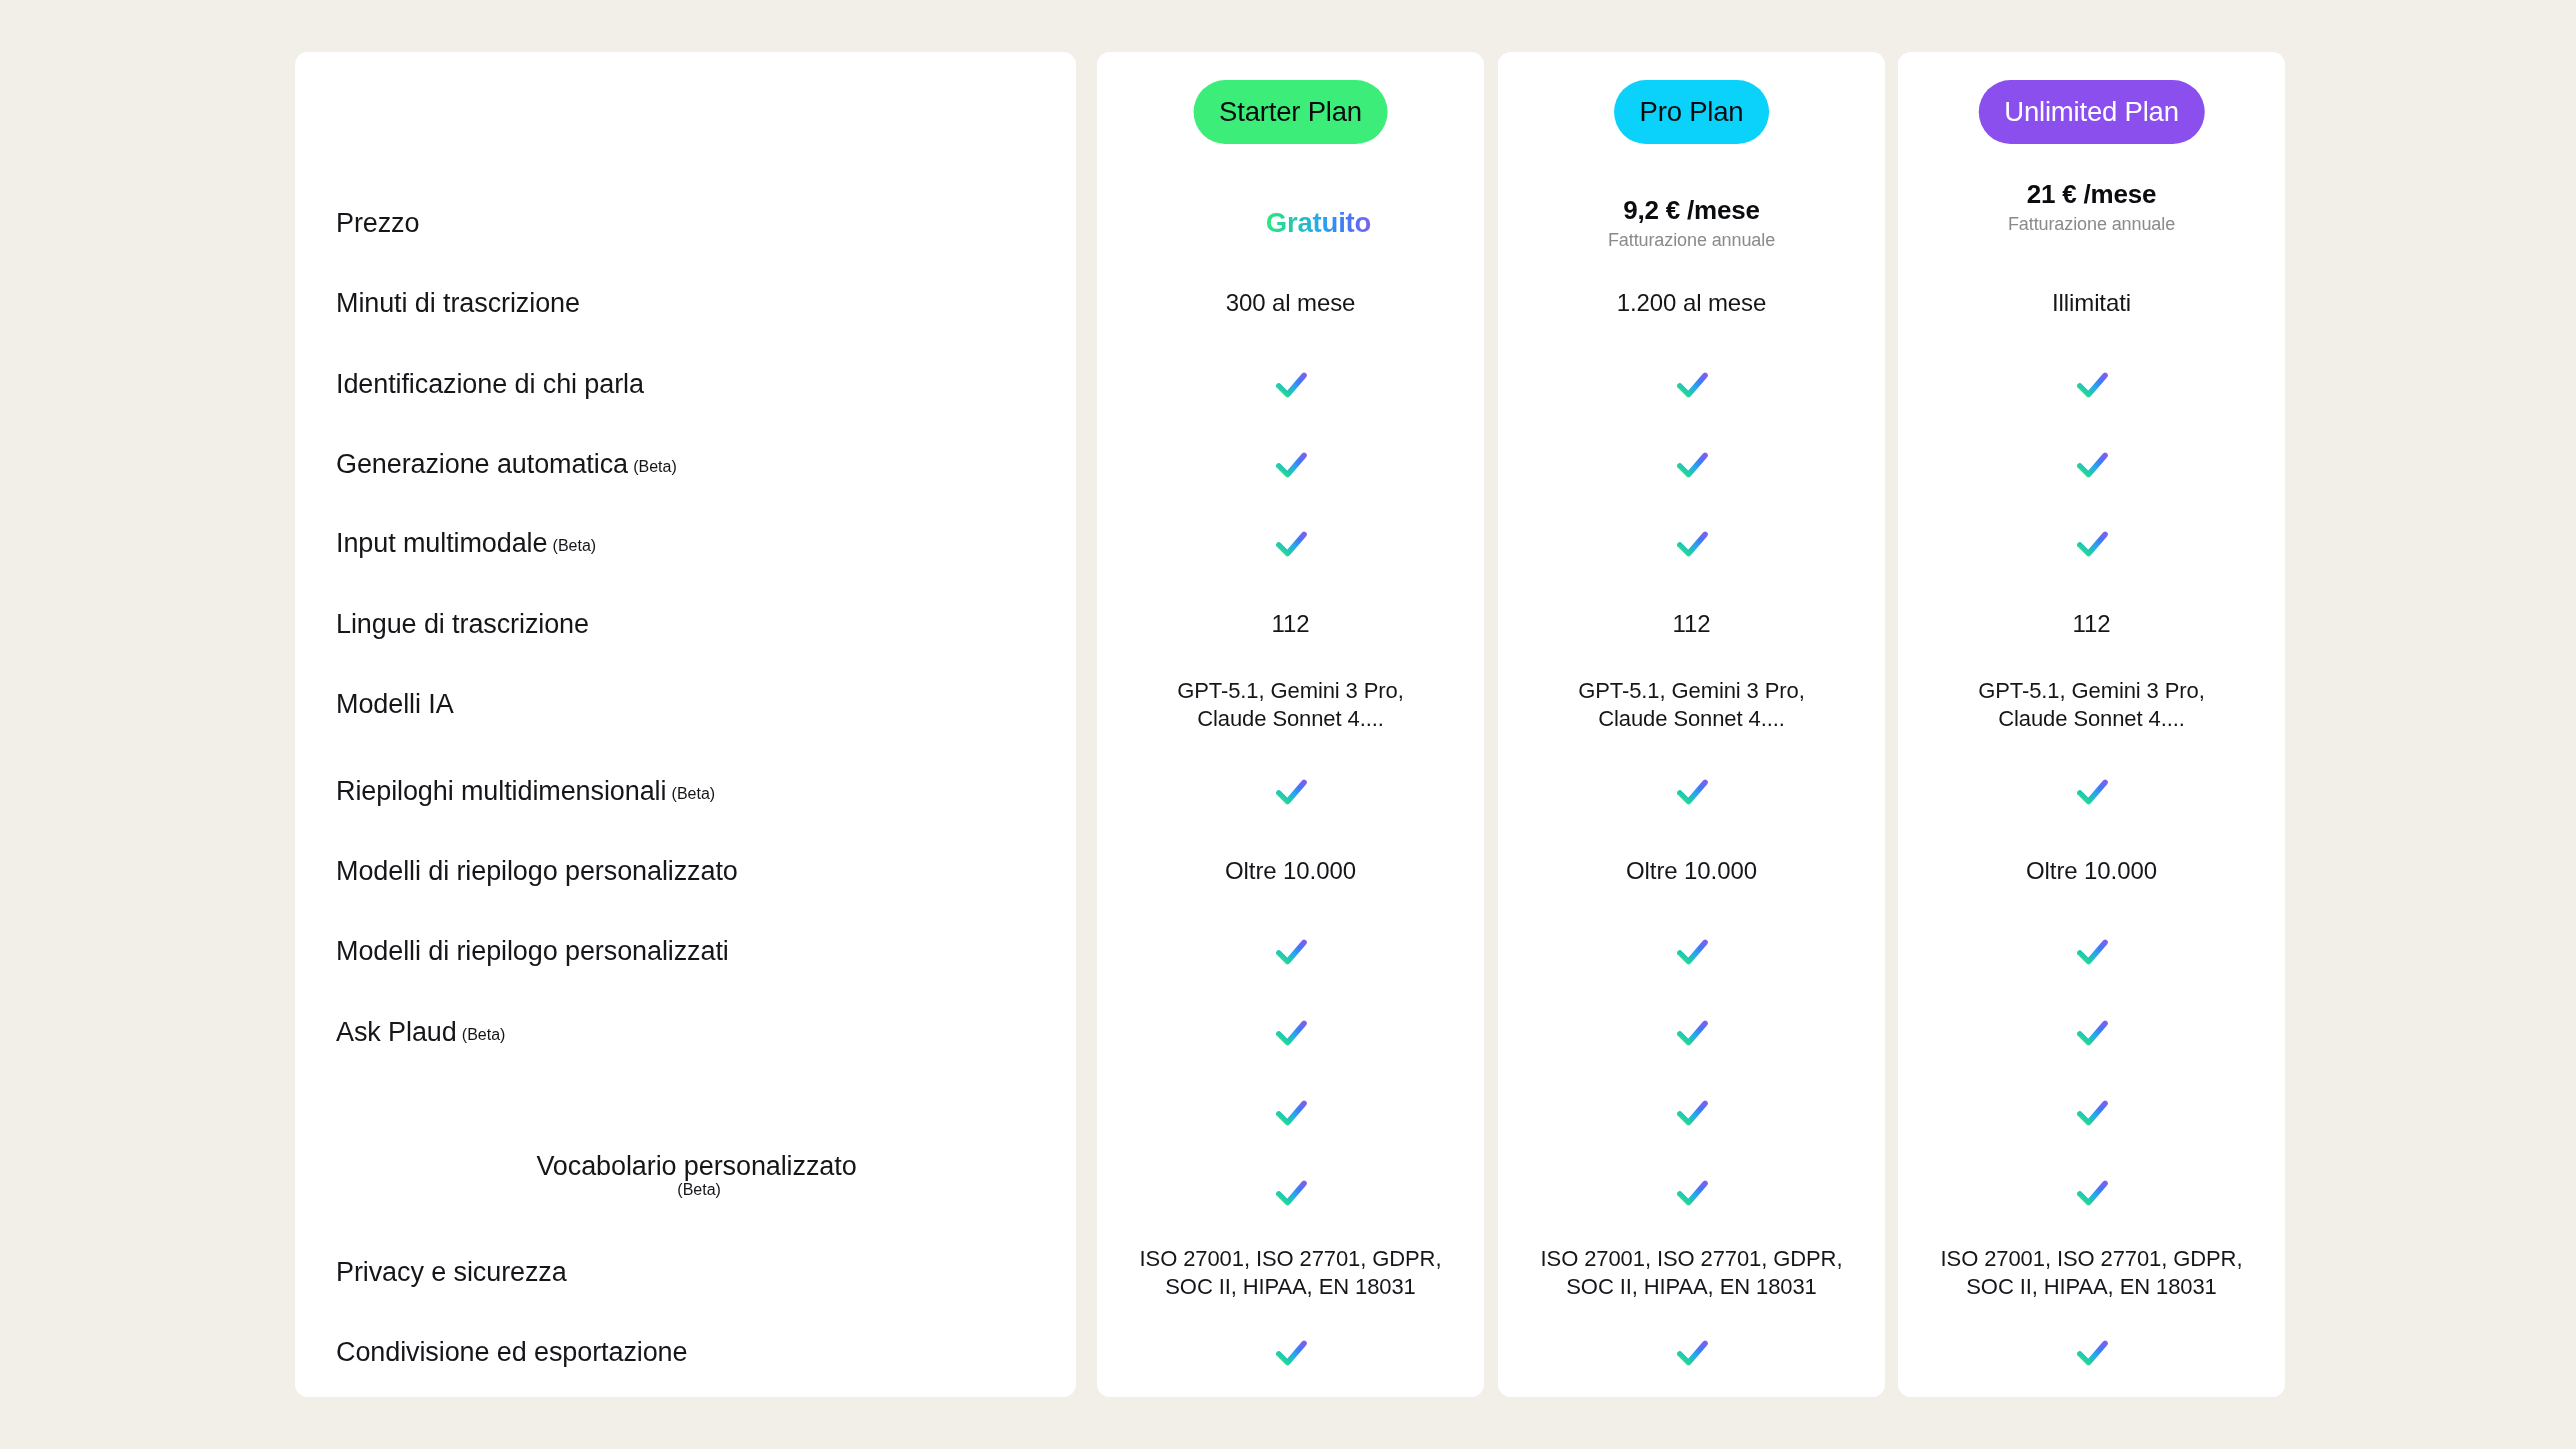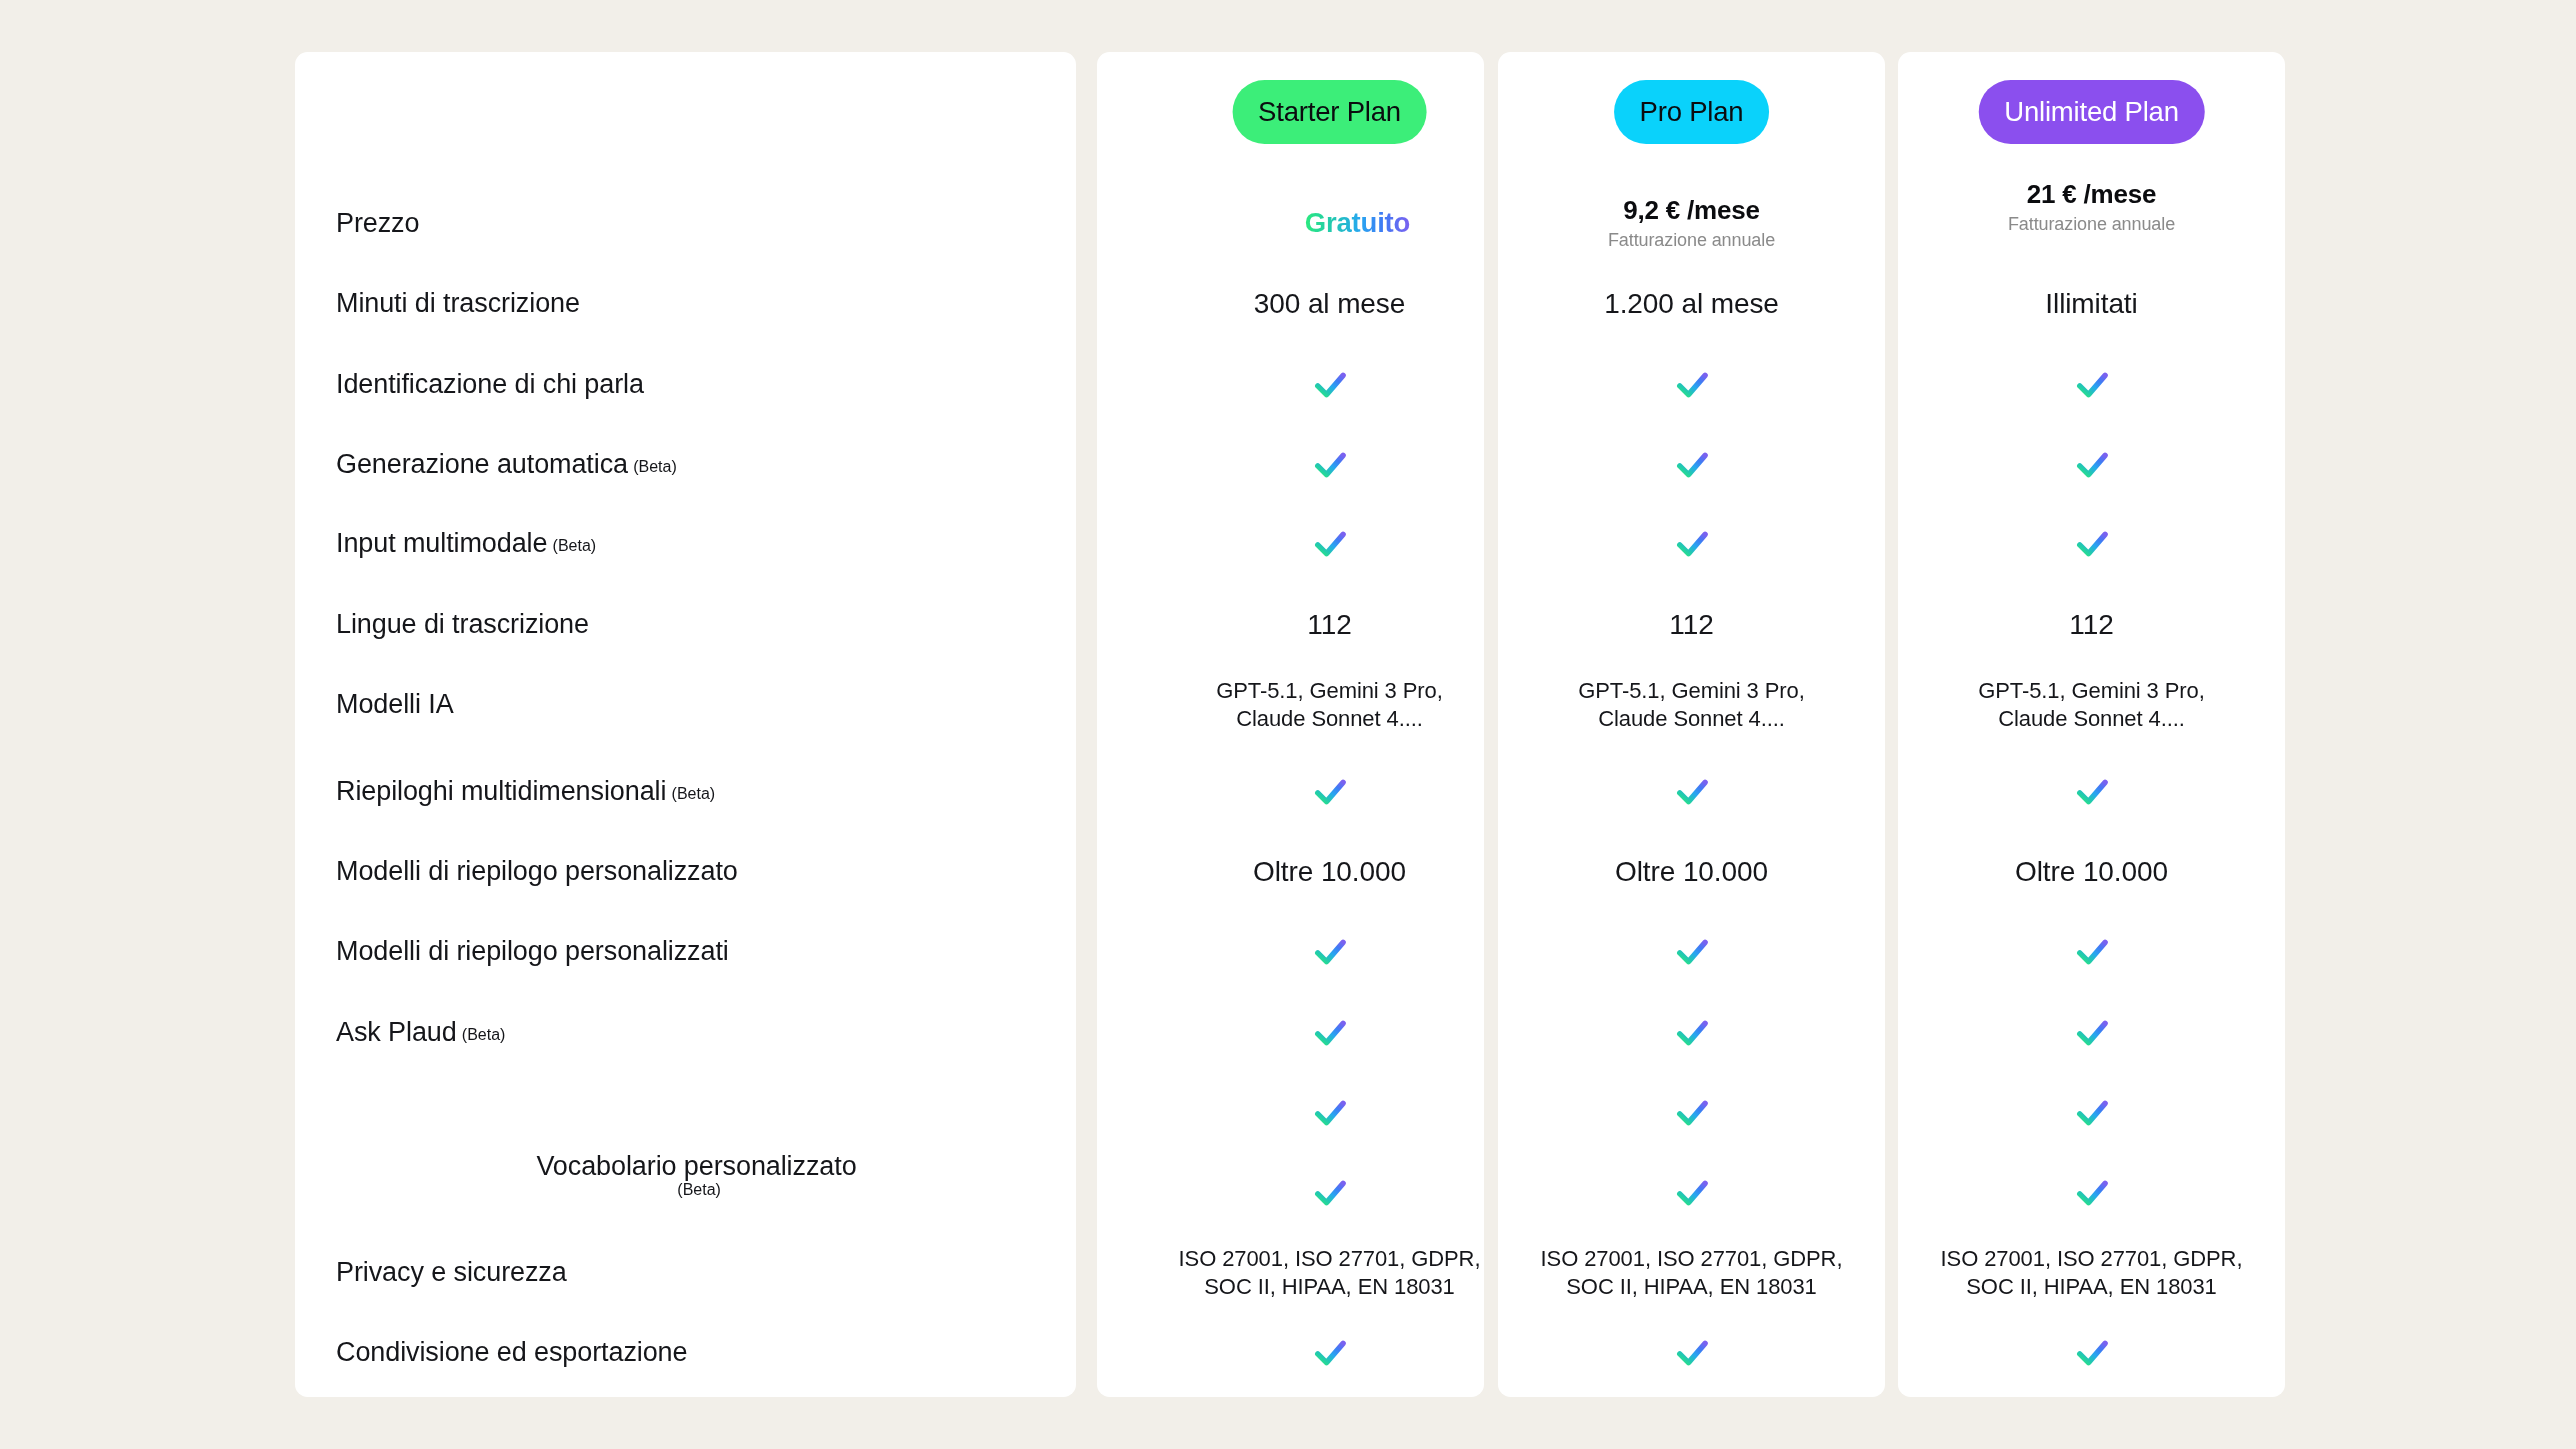--- a/index.html
+++ b/index.html
@@ -60,21 +60,21 @@
     top:2.3px;
   }
 
   
   .plan-col {
     position:absolute;
     top:52px;
     width:387px;
     height:1345px;
   }
-  #plan-col-0 { left:1136px;padding-left:25px; }
+  #plan-col-0 { left:1097px;padding-left:25px; }
   #plan-col-1 { left:1498px; }
   #plan-col-2 { left:1898px; }
 
   .plan-badge {
     position:absolute;
     top:27.5px;
     left:50%;
     transform:translateX(-50%);
     height:64px;
     padding:0 26px;
@@ -94,21 +94,21 @@
     left:0;
     width:387px;
     height:79px;
     display:flex;
     flex-direction:column;
     align-items:center;
     justify-content:center;
     text-align:center;
   }
   .cell-text {
-    font-size:28px;
+    font-size:24px;
     font-weight:300;
     color:#15161A;
     line-height:1.18;
     letter-spacing:-0.1px;
     white-space:pre-line;
   }
   .cell-text.small {
     font-size:22px;
     line-height:1.24;
   }

